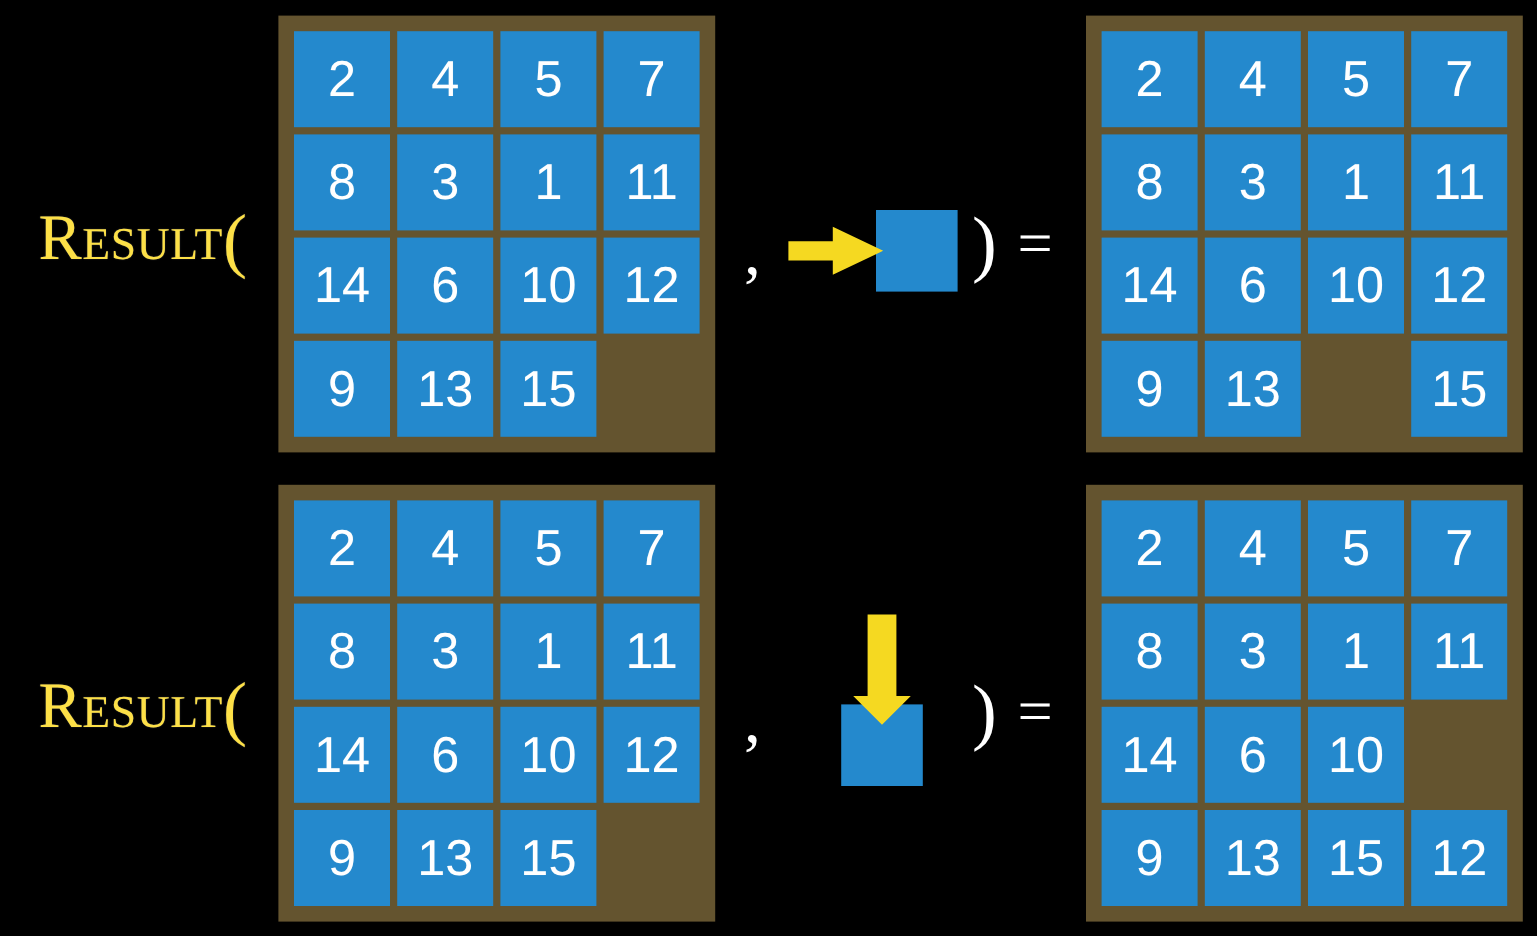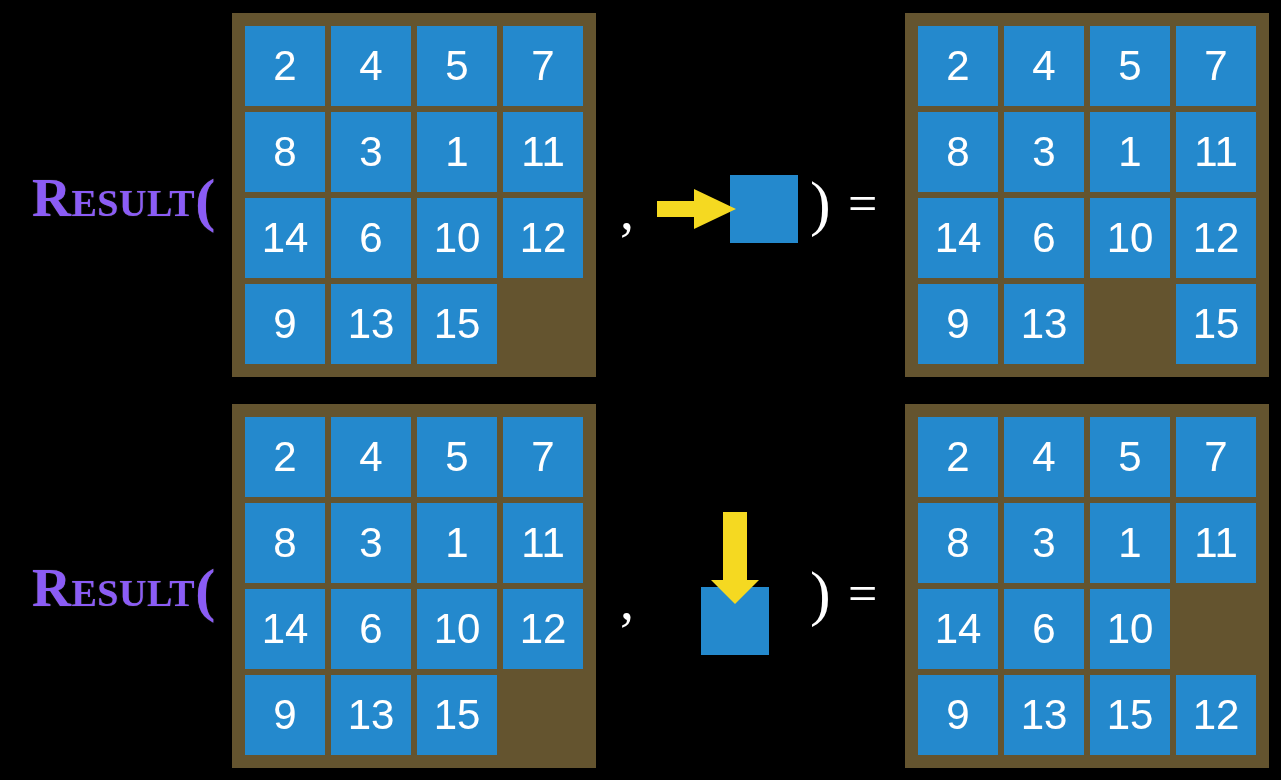--- a/index.html
+++ b/index.html
@@ -18,29 +18,28 @@
     position: absolute;
     left: 0; top: 0;
     width: 1281px;
     height: 780px;
     background: #000000;
   }
 
   
   .result-label {
     position: absolute;
-    color: #8b5cf6;
+    color: #fde047;
     font-family: "Liberation Serif", serif;
     font-variant: small-caps;
     font-size: 54px;
     line-height: 1;
     letter-spacing: 0.5px;
     white-space: nowrap;
     text-shadow: 0 0 1px rgba(255,255,255,0.35);
-    font-weight: bold;
   }
   .result-label .paren {
     font-variant: normal;
     font-size: 60px;
     vertical-align: -4px;
   }
 
   
   .glyph {
     position: absolute;

